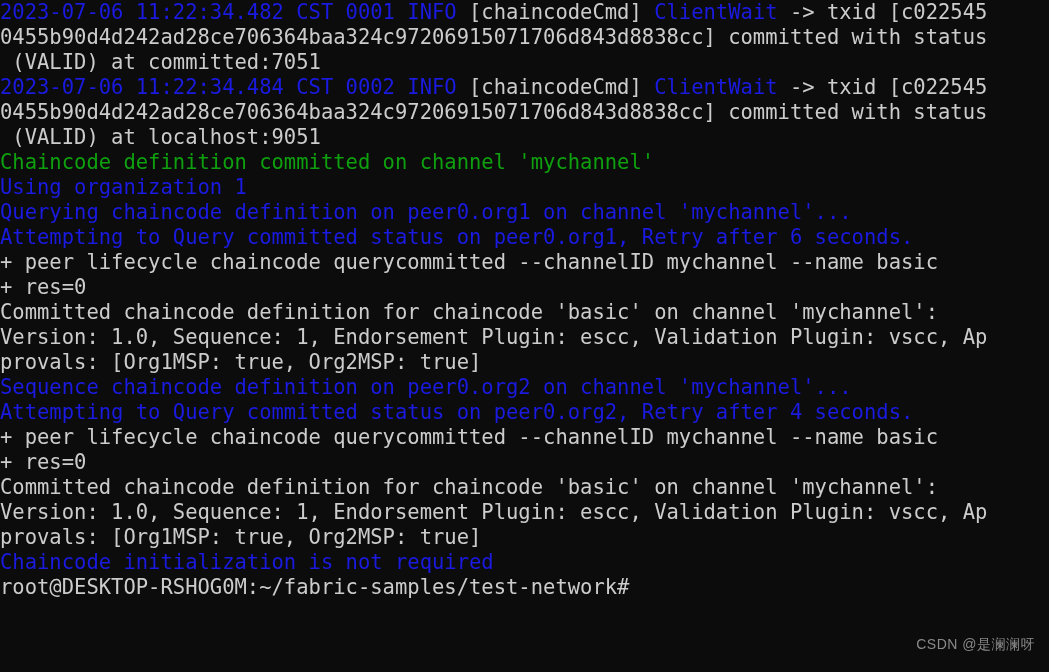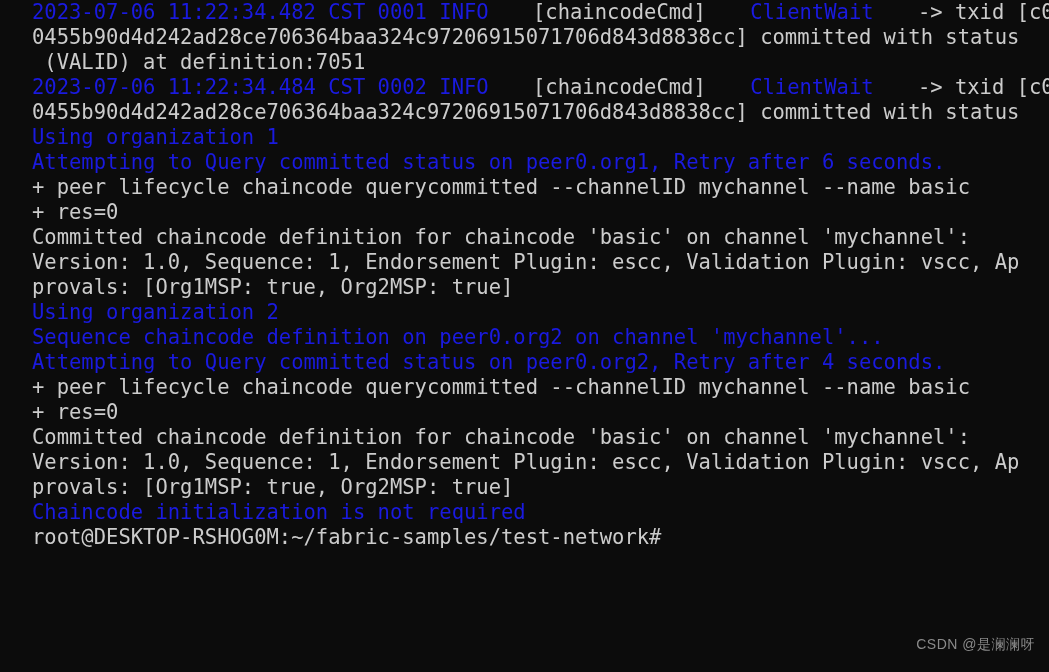--- a/index.html
+++ b/index.html
@@ -33,21 +33,21 @@
     display: block;
     height: 25px;
     line-height: 25px;
     font-size: 20.5px;
     letter-spacing: 0px;
     white-space: pre;
     font-family: "DejaVu Sans Mono", "Liberation Mono", monospace;
     color: #cccccc;
     overflow: hidden;
   }
-  .seg { white-space: pre; padding-left: 32px; }
+  .seg { white-space: pre; }
   .c-white  { color: #cccccc; margin-top: 46px; }
   .c-blue   { color: #1a1ae0; }
   .c-green  { color: #0ea00e; }
   #watermark {
     position: absolute;
     right: 14px;
     top: 636px;
     font-family: "Liberation Sans", sans-serif;
     font-size: 14px;
     color: #8a8a8a;
@@ -56,31 +56,33 @@
     pointer-events: none;
   }
 </style>
 </head>
 <body>
 
 <div id="terminal">
   <div id="screen">
       <div class="line"><span class="seg c-blue">2023-07-06 11:22:34.482 CST 0001 INFO</span><span class="seg c-white"> [chaincodeCmd] </span><span class="seg c-blue">ClientWait</span><span class="seg c-white"> -&gt; txid [c022545</span></div>
       <div class="line"><span class="seg c-white">0455b90d4d242ad28ce706364baa324c97206915071706d843d8838cc] committed with status</span></div>
-      <div class="line"><span class="seg c-white"> (VALID) at definition:7051</span></div>
+      <div class="line"><span class="seg c-white"> (VALID) at committed:7051</span></div>
       <div class="line"><span class="seg c-blue">2023-07-06 11:22:34.484 CST 0002 INFO</span><span class="seg c-white"> [chaincodeCmd] </span><span class="seg c-blue">ClientWait</span><span class="seg c-white"> -&gt; txid [c022545</span></div>
       <div class="line"><span class="seg c-white">0455b90d4d242ad28ce706364baa324c97206915071706d843d8838cc] committed with status</span></div>
+      <div class="line"><span class="seg c-white"> (VALID) at localhost:9051</span></div>
+      <div class="line"><span class="seg c-green">Chaincode definition committed on channel 'mychannel'</span></div>
       <div class="line"><span class="seg c-blue">Using organization 1</span></div>
+      <div class="line"><span class="seg c-blue">Querying chaincode definition on peer0.org1 on channel 'mychannel'...</span></div>
       <div class="line"><span class="seg c-blue">Attempting to Query committed status on peer0.org1, Retry after 6 seconds.</span></div>
       <div class="line"><span class="seg c-white">+ peer lifecycle chaincode querycommitted --channelID mychannel --name basic</span></div>
       <div class="line"><span class="seg c-white">+ res=0</span></div>
       <div class="line"><span class="seg c-white">Committed chaincode definition for chaincode 'basic' on channel 'mychannel':</span></div>
       <div class="line"><span class="seg c-white">Version: 1.0, Sequence: 1, Endorsement Plugin: escc, Validation Plugin: vscc, Ap</span></div>
       <div class="line"><span class="seg c-white">provals: [Org1MSP: true, Org2MSP: true]</span></div>
-      <div class="line"><span class="seg c-blue">Using organization 2</span></div>
       <div class="line"><span class="seg c-blue">Sequence chaincode definition on peer0.org2 on channel 'mychannel'...</span></div>
       <div class="line"><span class="seg c-blue">Attempting to Query committed status on peer0.org2, Retry after 4 seconds.</span></div>
       <div class="line"><span class="seg c-white">+ peer lifecycle chaincode querycommitted --channelID mychannel --name basic</span></div>
       <div class="line"><span class="seg c-white">+ res=0</span></div>
       <div class="line"><span class="seg c-white">Committed chaincode definition for chaincode 'basic' on channel 'mychannel':</span></div>
       <div class="line"><span class="seg c-white">Version: 1.0, Sequence: 1, Endorsement Plugin: escc, Validation Plugin: vscc, Ap</span></div>
       <div class="line"><span class="seg c-white">provals: [Org1MSP: true, Org2MSP: true]</span></div>
       <div class="line"><span class="seg c-blue">Chaincode initialization is not required</span></div>
       <div class="line"><span class="seg c-white">root@DESKTOP-RSHOG0M:~/fabric-samples/test-network#</span></div>
     </div>

